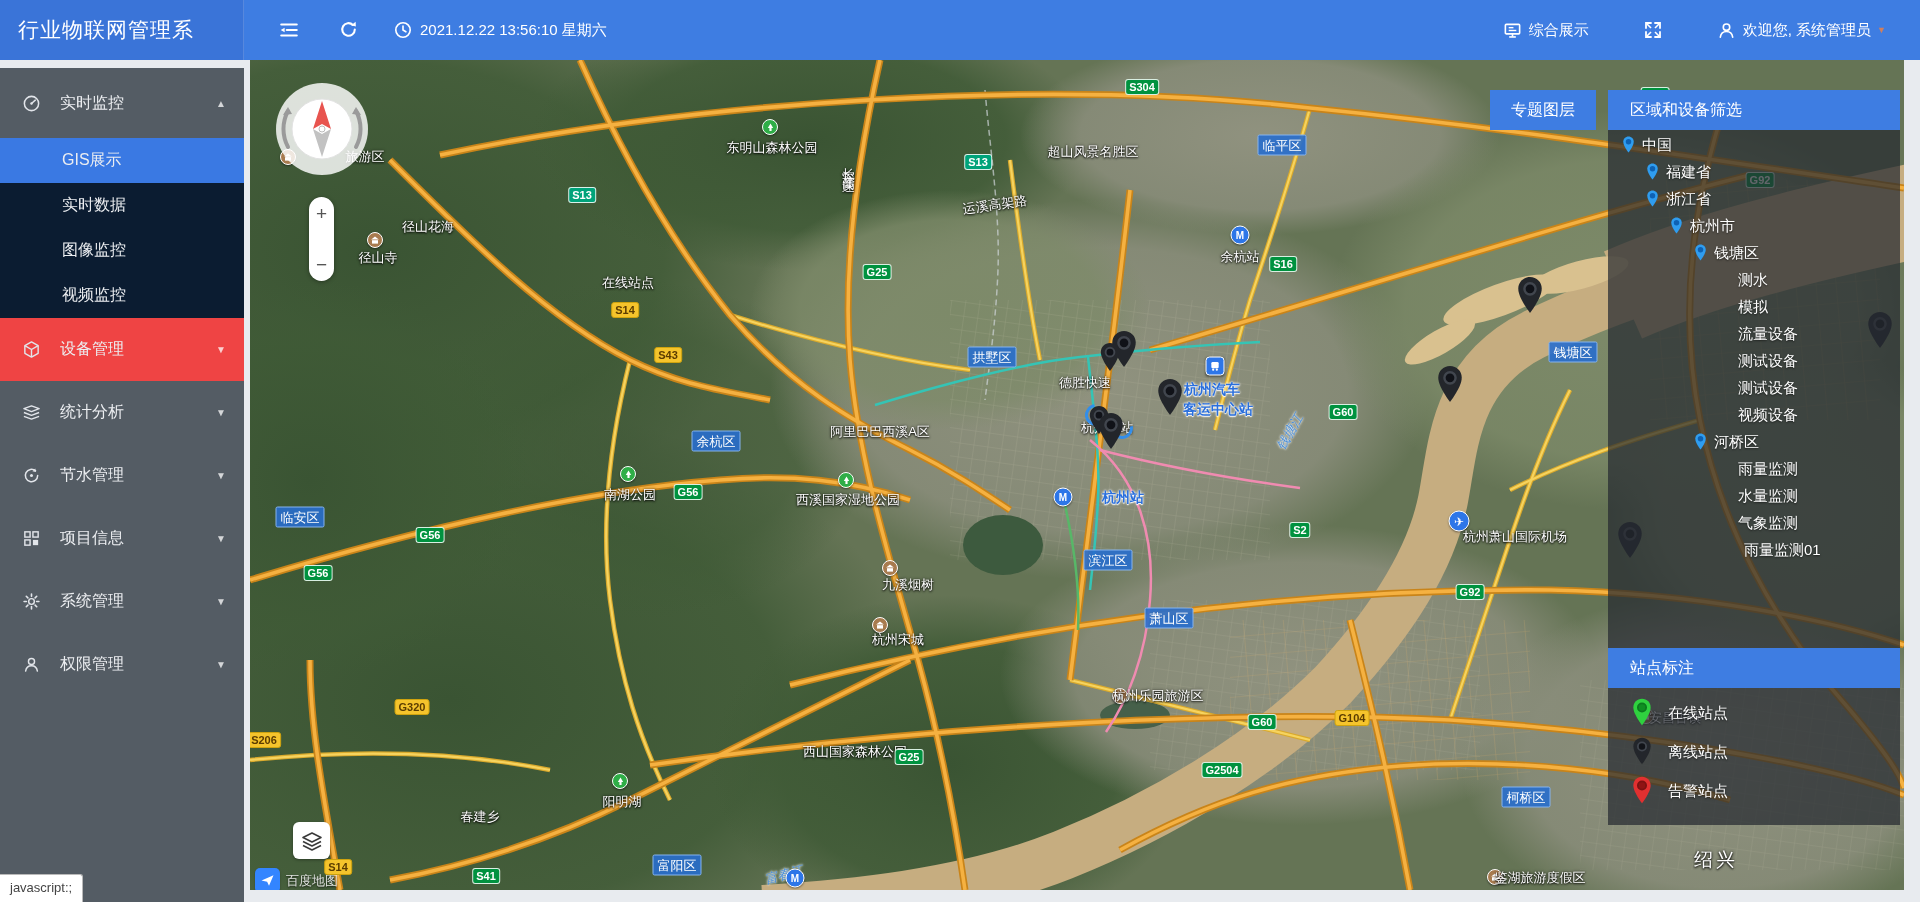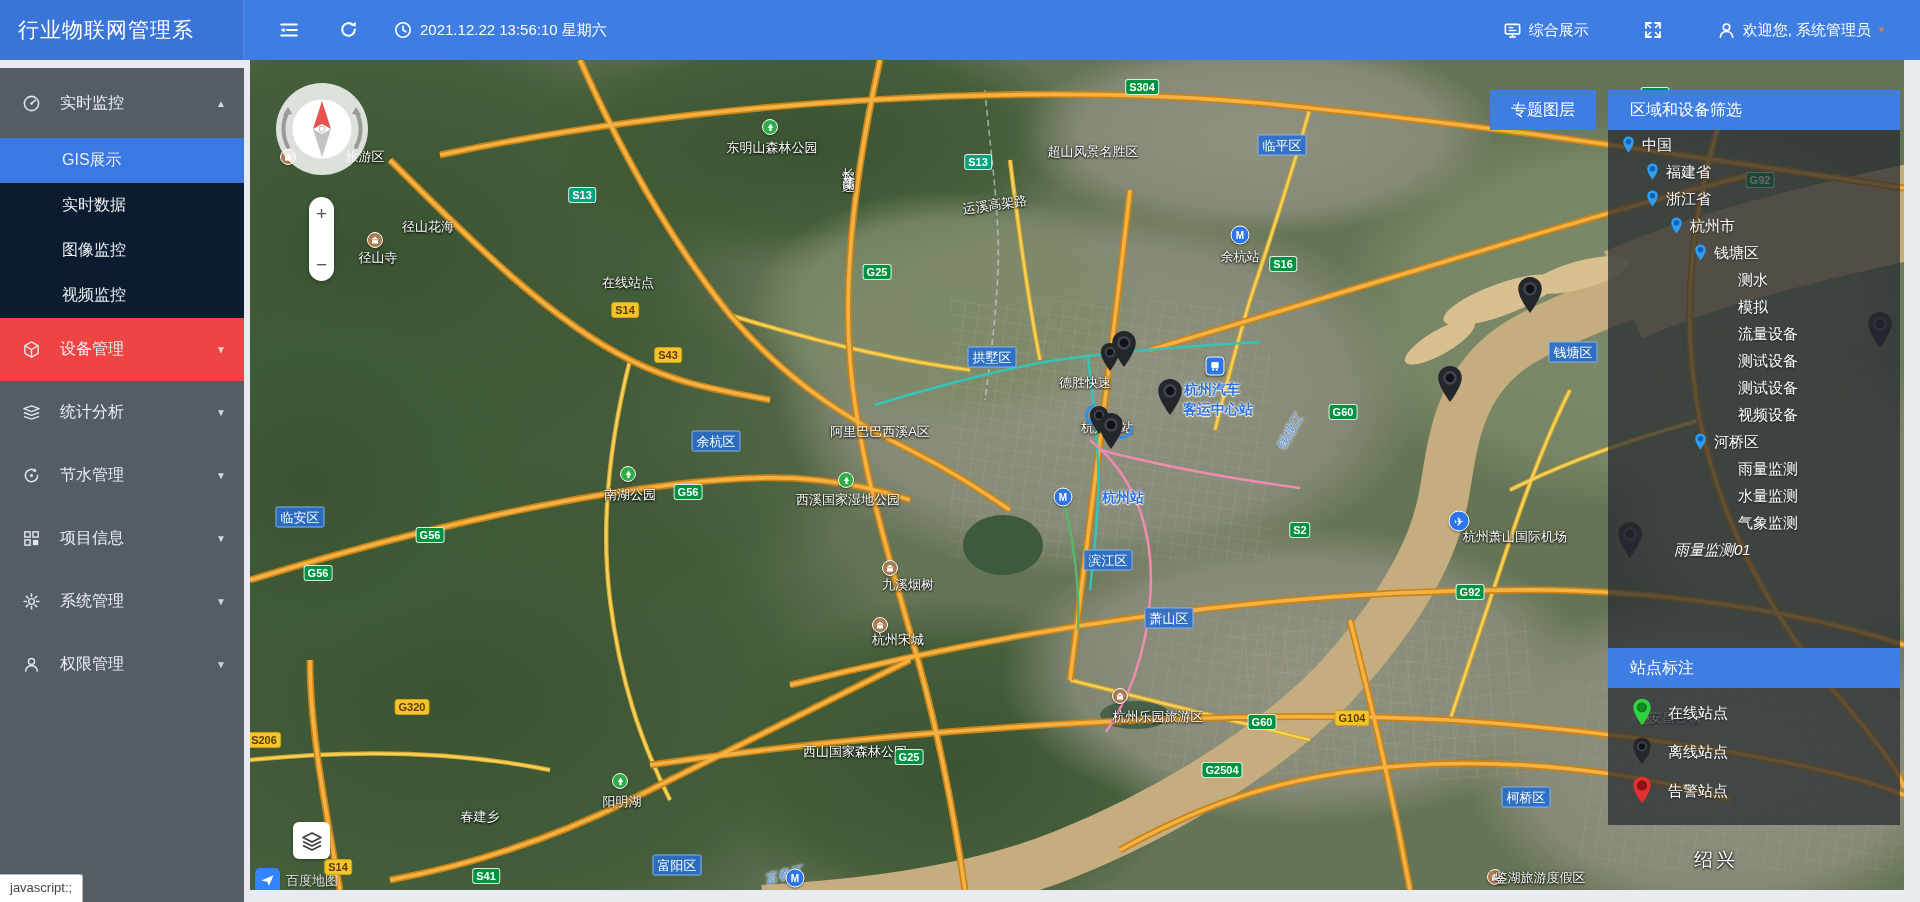--- a/index.html
+++ b/index.html
@@ -436,21 +436,21 @@
           <rect x="2" y="5.2" width="6" height="3.4" fill="#fff"></rect>
         </svg>
       </div>
       <div class="lbl" style="left: 648px; top: 580px;">杭州宋城</div>
       <div class="picon temple" style="left: 870px; top: 636px;">
         <svg width="10" height="10" viewBox="0 0 10 10">
           <path d="M1.2 4.6 5 1.4l3.8 3.2z" fill="#fff"></path>
           <rect x="2" y="5.2" width="6" height="3.4" fill="#fff"></rect>
         </svg>
       </div>
-      <div class="lbl" style="left: 908px; top: 657px;">杭州乐园旅游区</div>
+      <div class="lbl" style="left: 908px; top: 636px;">杭州乐园旅游区</div>
       <div class="lbl" style="left: 605px; top: 692px;">西山国家森林公园</div>
       <div class="picon park" style="left: 370px; top: 721px;">
         <svg width="9" height="9" viewBox="0 0 10 10">
           <path d="M5 .6 8 5.6H6.2V9H3.8V5.6H2z" fill="#fff"></path>
         </svg>
       </div>
       <div class="lbl" style="left: 372px; top: 742px;">阳明湖</div>
       <div class="lbl" style="left: 230px; top: 757px;">春建乡</div>
       <div class="picon temple" style="left: 1396px; top: 656px;">
         <svg width="10" height="10" viewBox="0 0 10 10">
@@ -668,21 +668,21 @@
         <span>雨量监测</span>
       </div>
       <div class="tree-row" style="padding-left: 110px;">
         <span style="width:20px"></span>
         <span>水量监测</span>
       </div>
       <div class="tree-row" style="padding-left: 110px;">
         <span style="width:20px"></span>
         <span>气象监测</span>
       </div>
-      <div class="tree-row" style="padding-left: 46px; font-style: italic;">
+      <div class="tree-row" style="padding-left: 116px;">
         <span style="width:20px"></span>
         <span>雨量监测01</span>
       </div>
     </div>
 </div>
 
 <div class="rpanel" id="legendP">
   <div class="hd">站点标注</div>
   <div class="bd" id="legendBody">
       <div class="lg-row">

